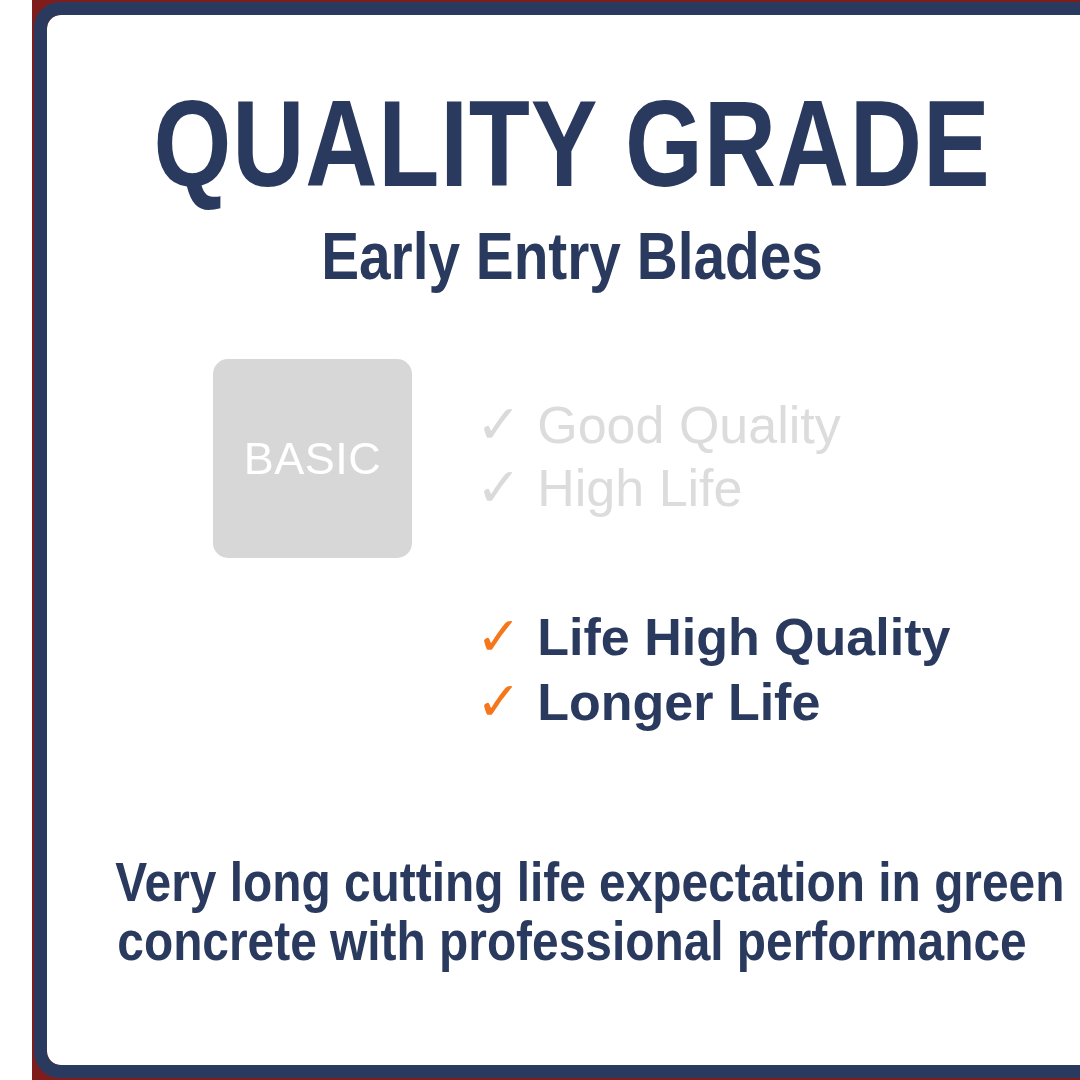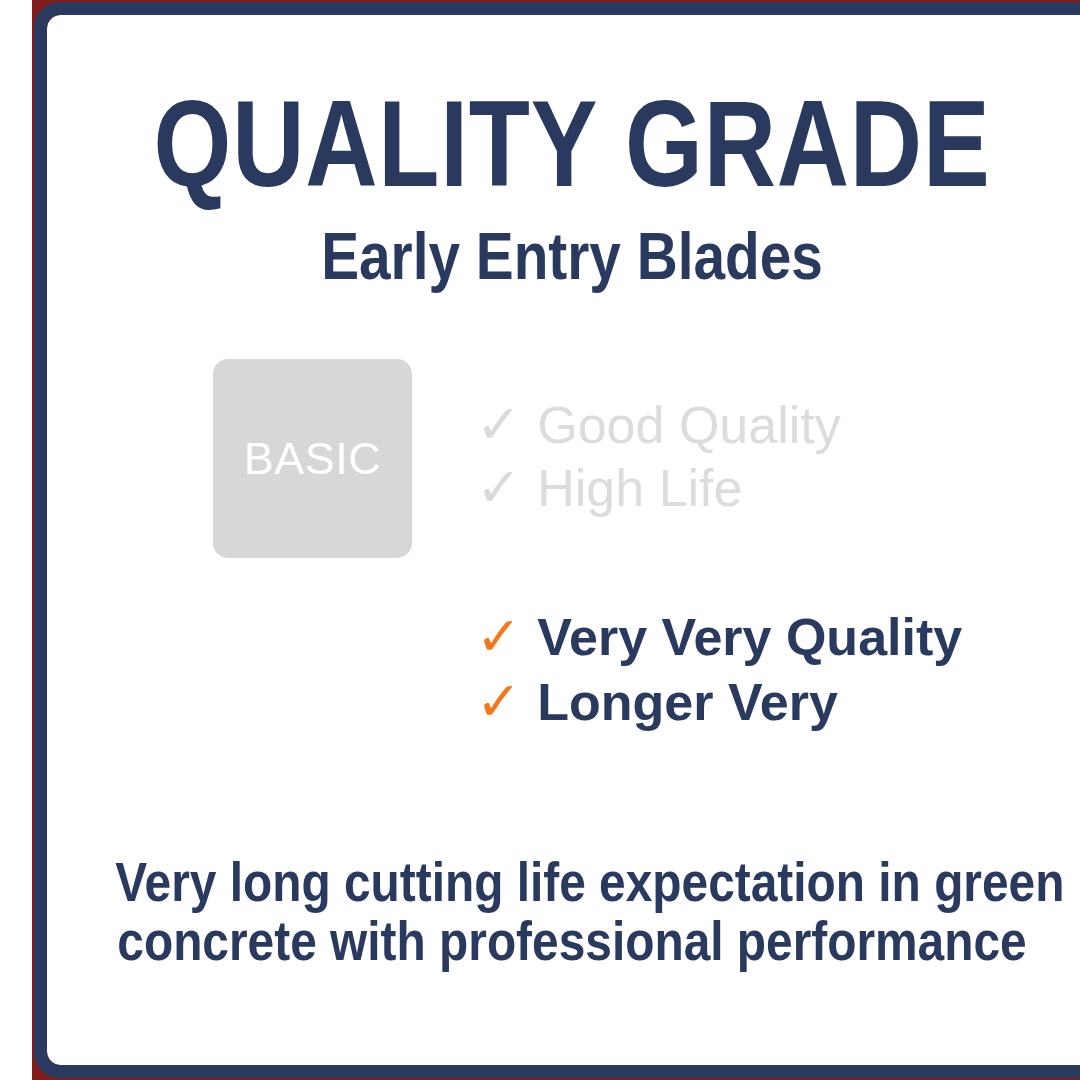--- a/index.html
+++ b/index.html
@@ -213,25 +213,25 @@
             <span class="check">✓</span>
             <span class="feature-text">High Life</span>
           </div>
         </div>
       </div>
 
       <div class="tier-row">
         <div class="features features-expert">
           <div class="feature-line">
             <span class="check">✓</span>
-            <span class="feature-text">Very Very Quality</span>
-          </div>
-          <div class="feature-line">
-            <span class="check">✓</span>
-            <span class="feature-text">Longer Very</span>
+            <span class="feature-text">Life High Quality</span>
+          </div>
+          <div class="feature-line">
+            <span class="check">✓</span>
+            <span class="feature-text">Longer Life</span>
           </div>
         </div>
       </div>
 
     </div>
 
     <div class="caption">
       <div class="caption-line">Very long cutting life expectation in green</div>
       <div class="caption-line">concrete with professional performance</div>
     </div>

